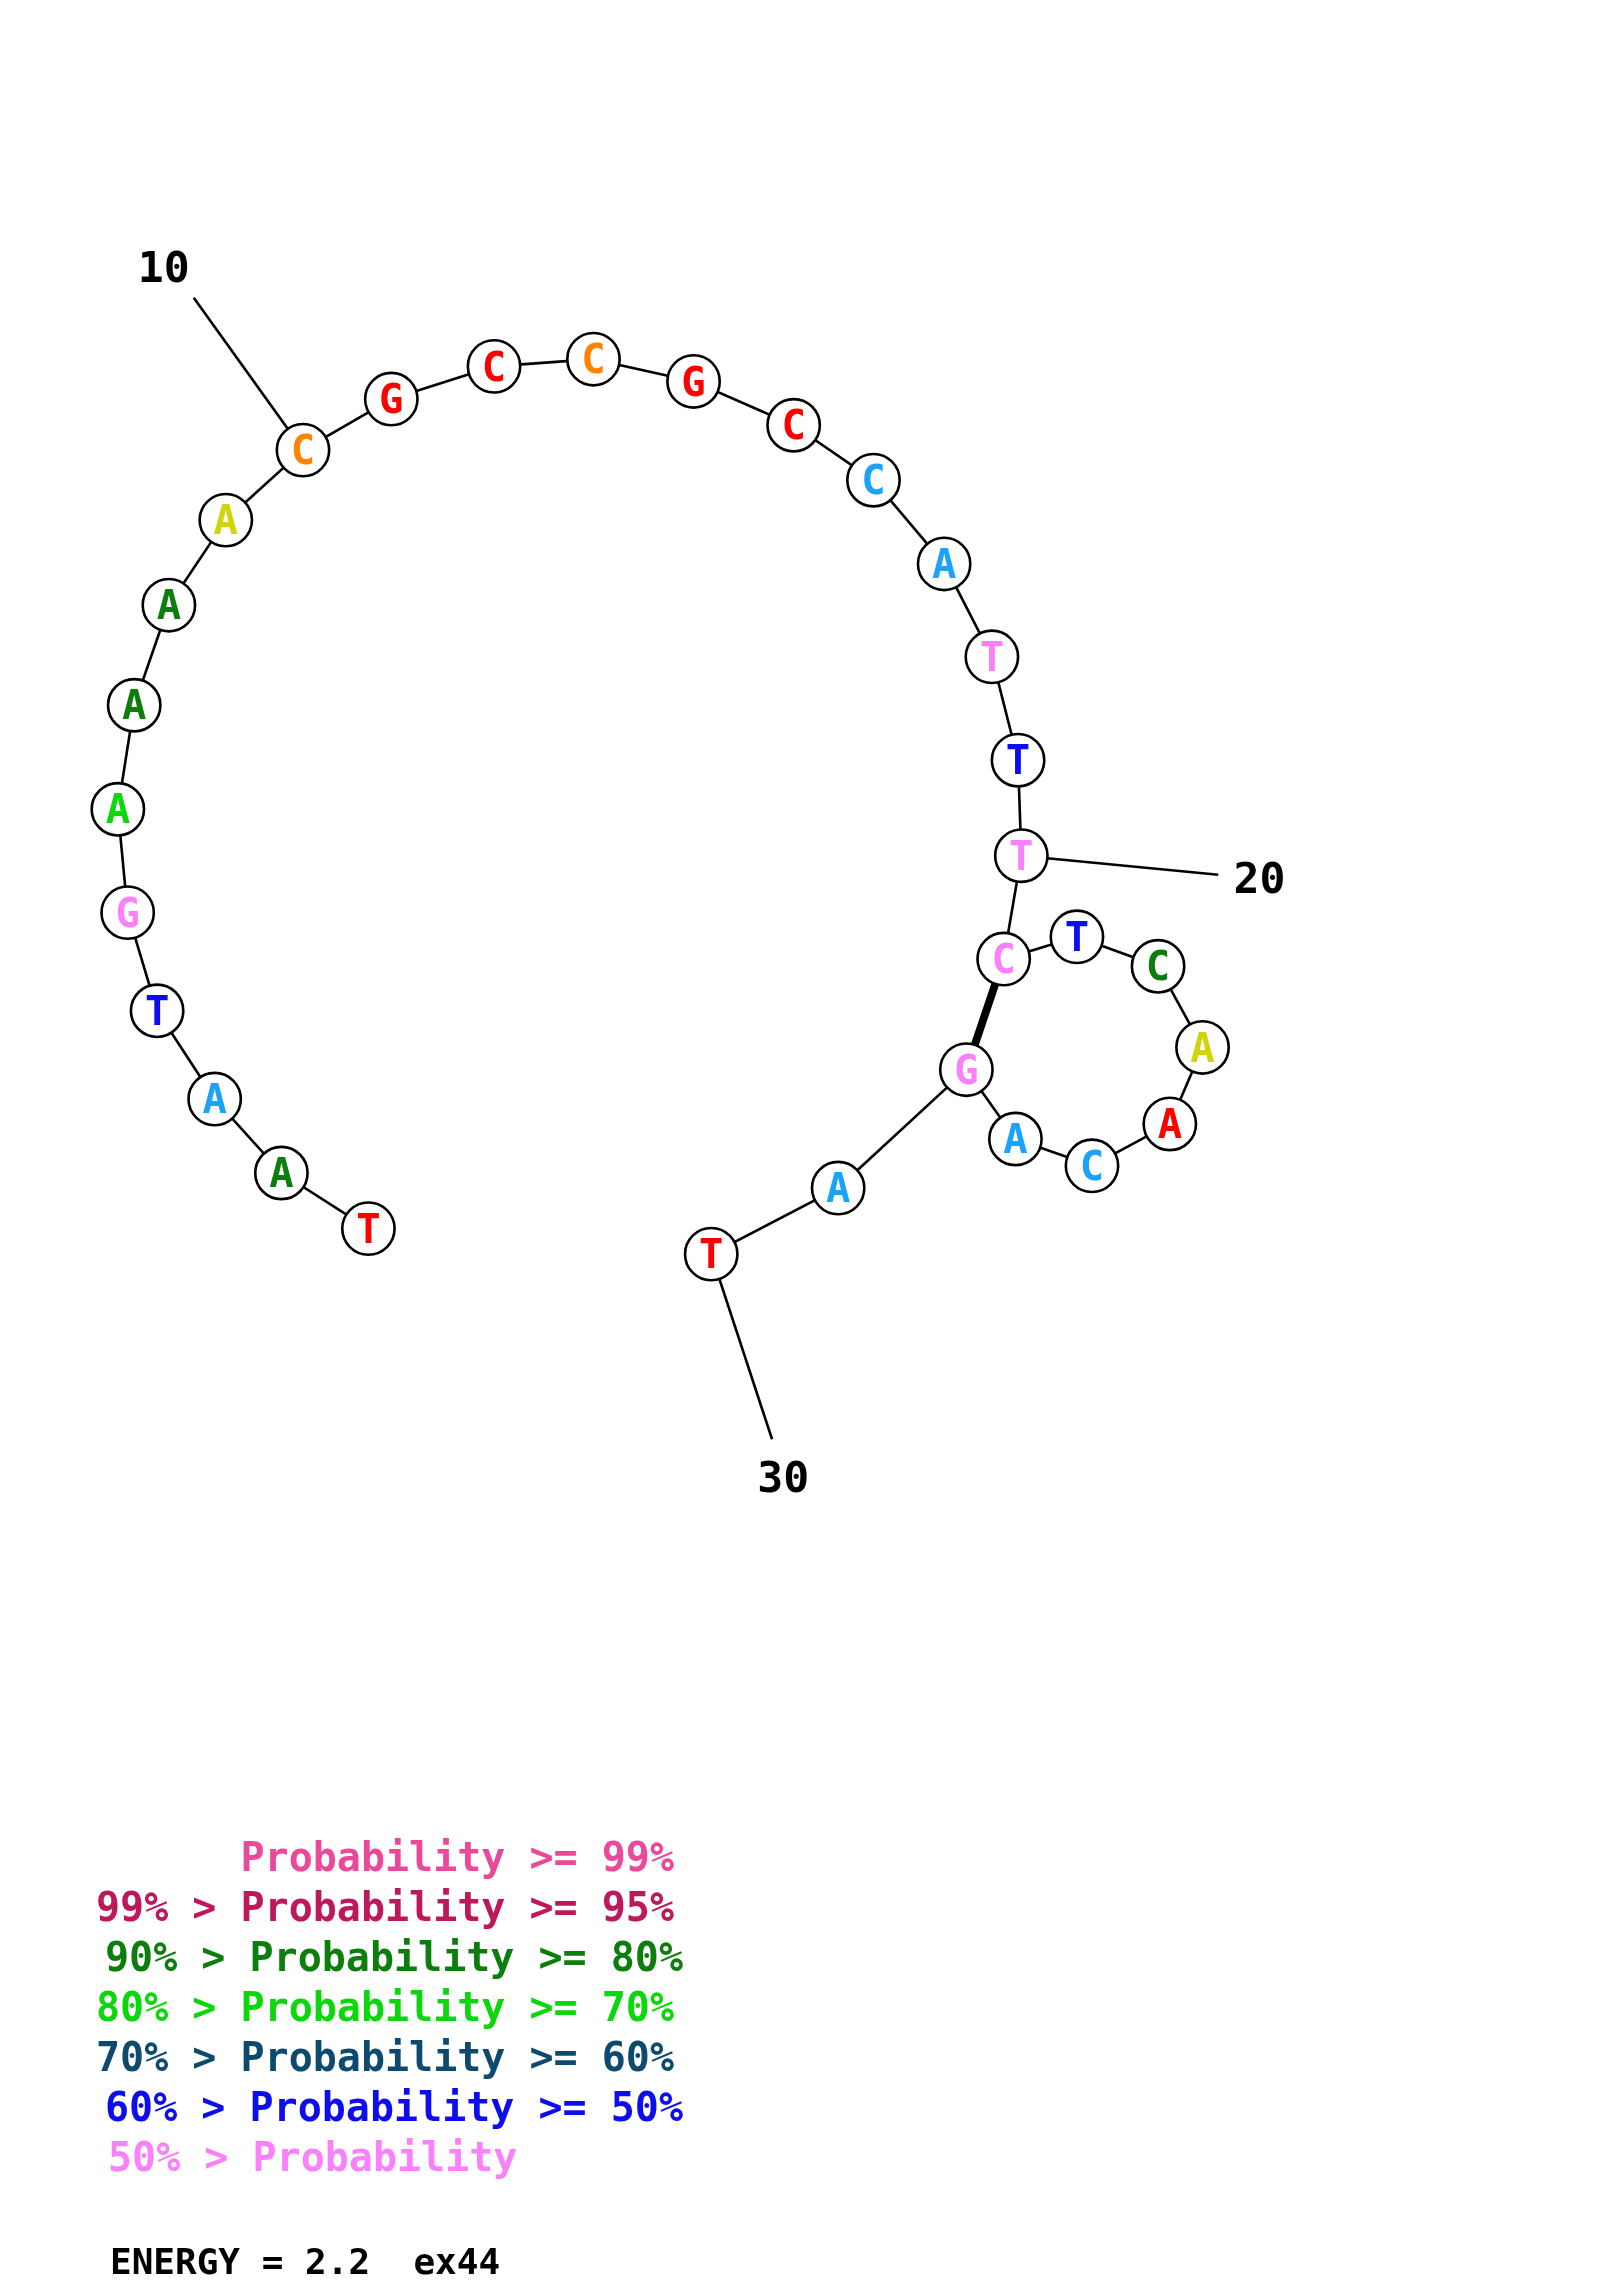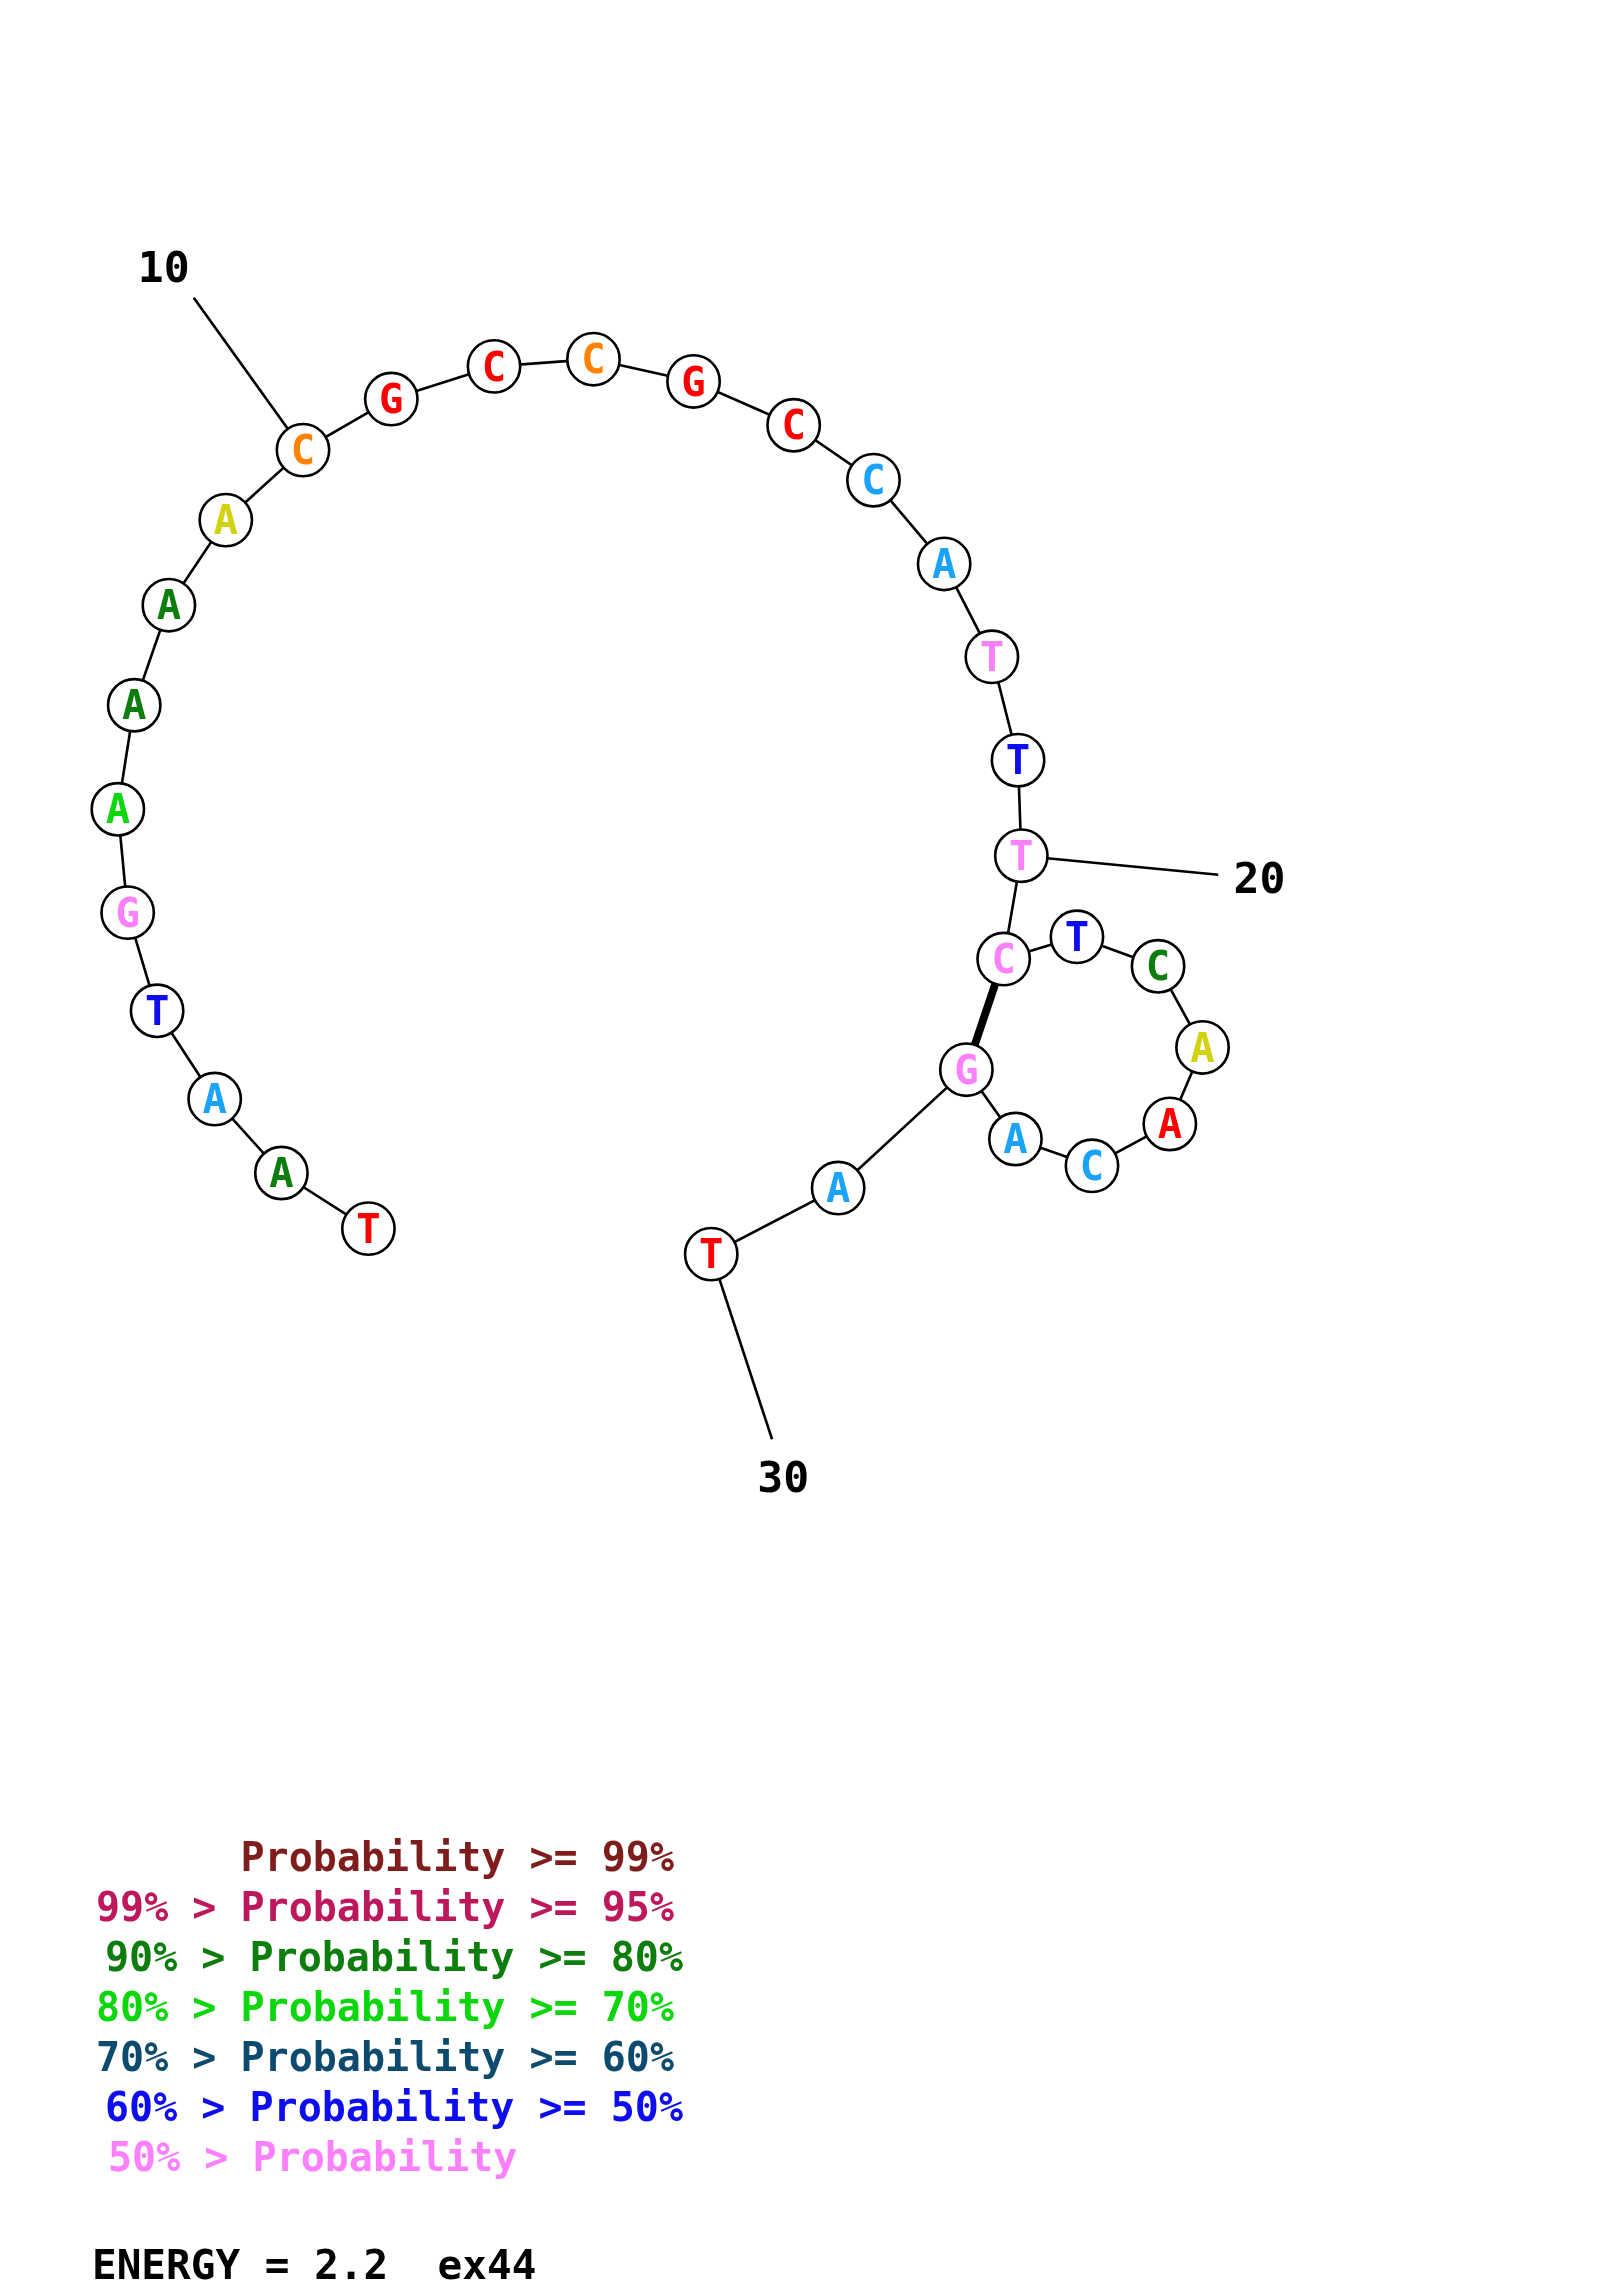--- a/index.html
+++ b/index.html
@@ -37,23 +37,23 @@
     top: 1832px;
   }
   .legend-row {
     white-space: pre;
     font-size: 40px;
     font-weight: bold;
     line-height: 50px;
   }
   #energy {
     position: absolute;
-    left: 92px;
+    left: 110px;
     top: 2241px;
-    font-size: 41px;
+    font-size: 36px;
     font-weight: bold;
     color: #000000;
     white-space: pre;
   }
 </style>
 </head>
 <body>
 
 <div class="page">
   <svg id="diagram-svg" width="1622" height="2295" viewBox="0 0 2479 3508">
@@ -148,21 +148,21 @@
       <text x="1477" y="1635" dy="0.35em" text-anchor="middle" fill="#fb80fb" class="nt-letter">G</text>
       <circle cx="1281" cy="1816" r="40" fill="#ffffff" stroke="#000000" stroke-width="4"></circle>
       <text x="1281" y="1816" dy="0.35em" text-anchor="middle" fill="#1aa3f9" class="nt-letter">A</text>
       <circle cx="1087" cy="1917" r="40" fill="#ffffff" stroke="#000000" stroke-width="4"></circle>
       <text x="1087" y="1917" dy="0.35em" text-anchor="middle" fill="#ff0000" class="nt-letter">T</text>
       <text x="250" y="408" dy="0.35em" text-anchor="middle" class="num-label">10</text>
       <text x="1925" y="1342" dy="0.35em" text-anchor="middle" class="num-label">20</text>
       <text x="1197" y="2258" dy="0.35em" text-anchor="middle" class="num-label">30</text>
     </svg>
   <div id="legend">
-      <div class="legend-row" style="color: #7f1d1d;">      Probability &gt;= 99%</div>
+      <div class="legend-row" style="color: #ec4899;">      Probability &gt;= 99%</div>
       <div class="legend-row" style="color: #be185d;">99% &gt; Probability &gt;= 95%</div>
       <div class="legend-row" style="color: rgb(13, 125, 13); margin-left: 9px;">90% &gt; Probability &gt;= 80%</div>
       <div class="legend-row" style="color: rgb(12, 214, 12);">80% &gt; Probability &gt;= 70%</div>
       <div class="legend-row" style="color: #0c4a6e;">70% &gt; Probability &gt;= 60%</div>
       <div class="legend-row" style="color: rgb(13, 13, 238); text-align: right;">60% &gt; Probability &gt;= 50%</div>
       <div class="legend-row" style="color: rgb(251, 128, 251); margin-left: 12px;">50% &gt; Probability</div>
     </div>
   <div id="energy">ENERGY = 2.2  ex44</div>
 </div>
 

